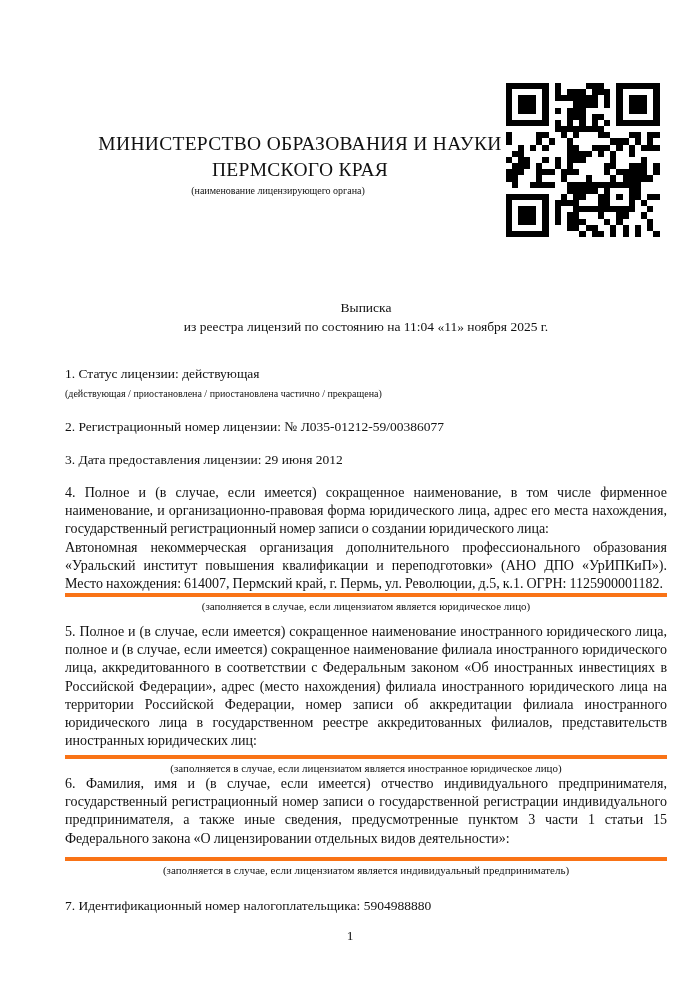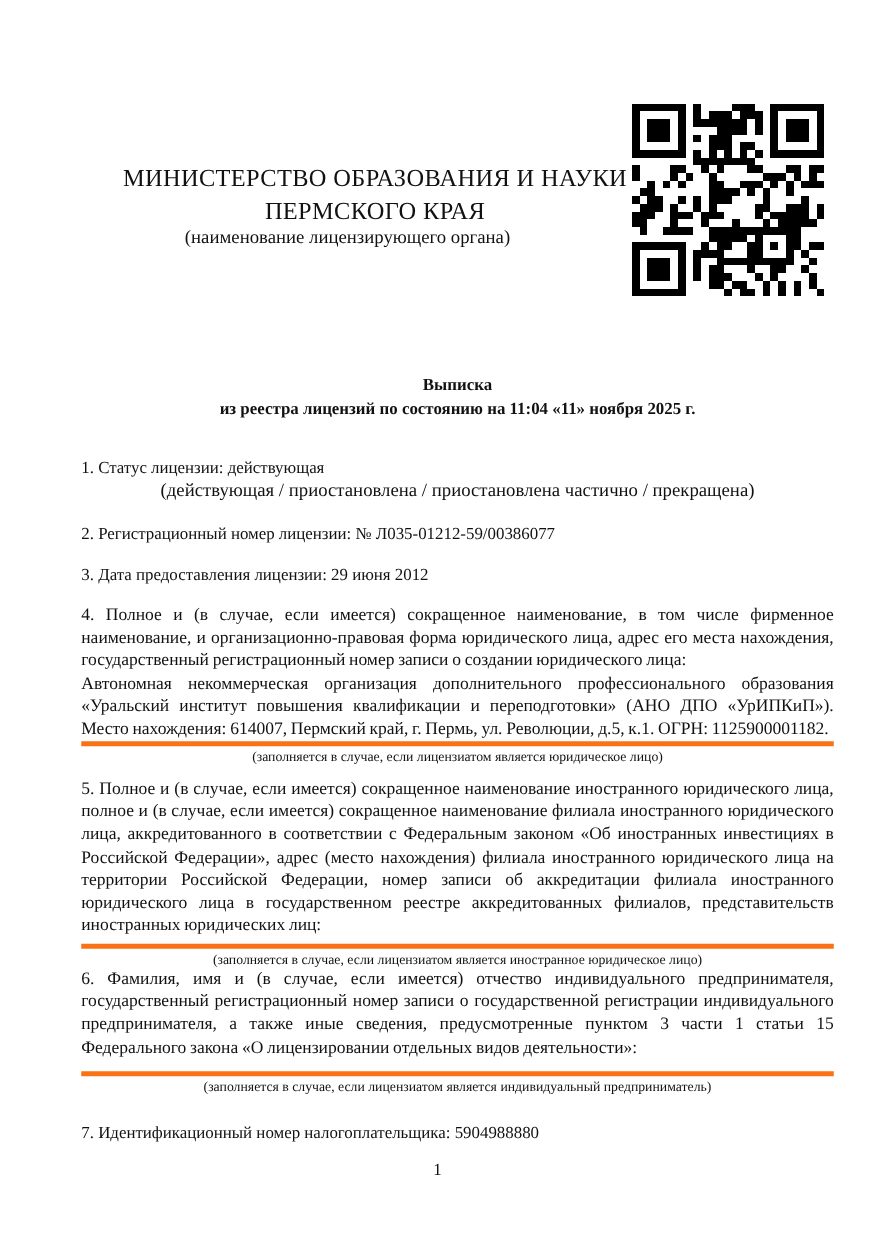--- a/index.html
+++ b/index.html
@@ -30,21 +30,21 @@
   }
   .ministry-line {
     font-size: 19.5px;
     font-weight: normal;
     line-height: 26px;
     letter-spacing: 0.3px;
     white-space: nowrap;
     padding-left: 44px;
   }
   .header-caption {
-    font-size: 15px;
+    font-size: 10px;
     line-height: 13px;
     margin-top: 1px;
   }
   .qr {
     position: absolute;
     left: 503px;
     top: 83px;
     width: 159px;
     height: 154px;
   }
@@ -52,21 +52,20 @@
 
   
   .doc-title {
     position: absolute;
     left: 65px;
     top: 299px;
     width: 602px;
     text-align: center;
     font-size: 13.5px;
     line-height: 18.5px;
-    font-weight: bold;
   }
 
   
   .sec {
     position: absolute;
     left: 65px;
     width: 602px;
     font-size: 13.5px;
     line-height: 18.5px;
   }
@@ -79,23 +78,22 @@
   }
   #sec1 { top: 365px; }
   #sec2 { top: 418px; }
   #sec3 { top: 451px; }
   #sec4 { top: 484px; }
   #sec5 { top: 623px; }
   #sec6 { top: 775px; }
   #sec7 { top: 897px; }
 
   .field-caption {
-    font-size: 15px;
+    font-size: 10px;
     line-height: 13px;
-    text-align: center;
     margin-top: 3px;
   }
   .rule-caption {
     border-top: 4px solid #f97316;
     font-size: 11px;
     line-height: 13px;
     text-align: center;
     padding-top: 3px;
   }
   .gap-before-rule-sm { margin-top: 5px; text-align: center; }

